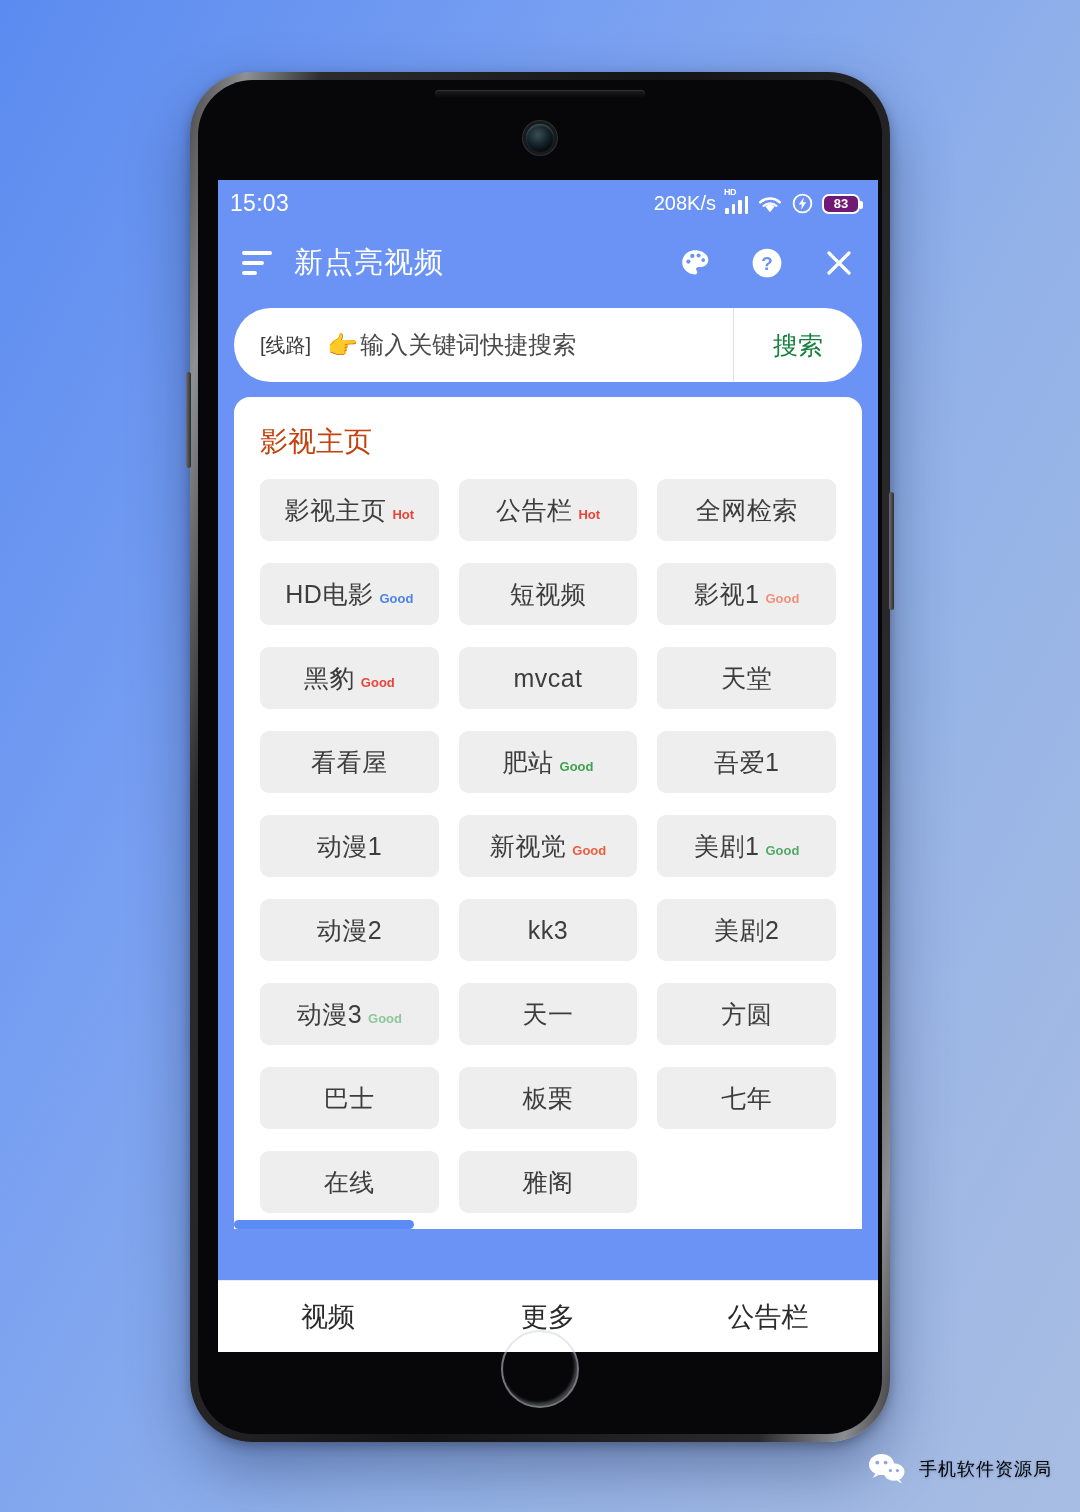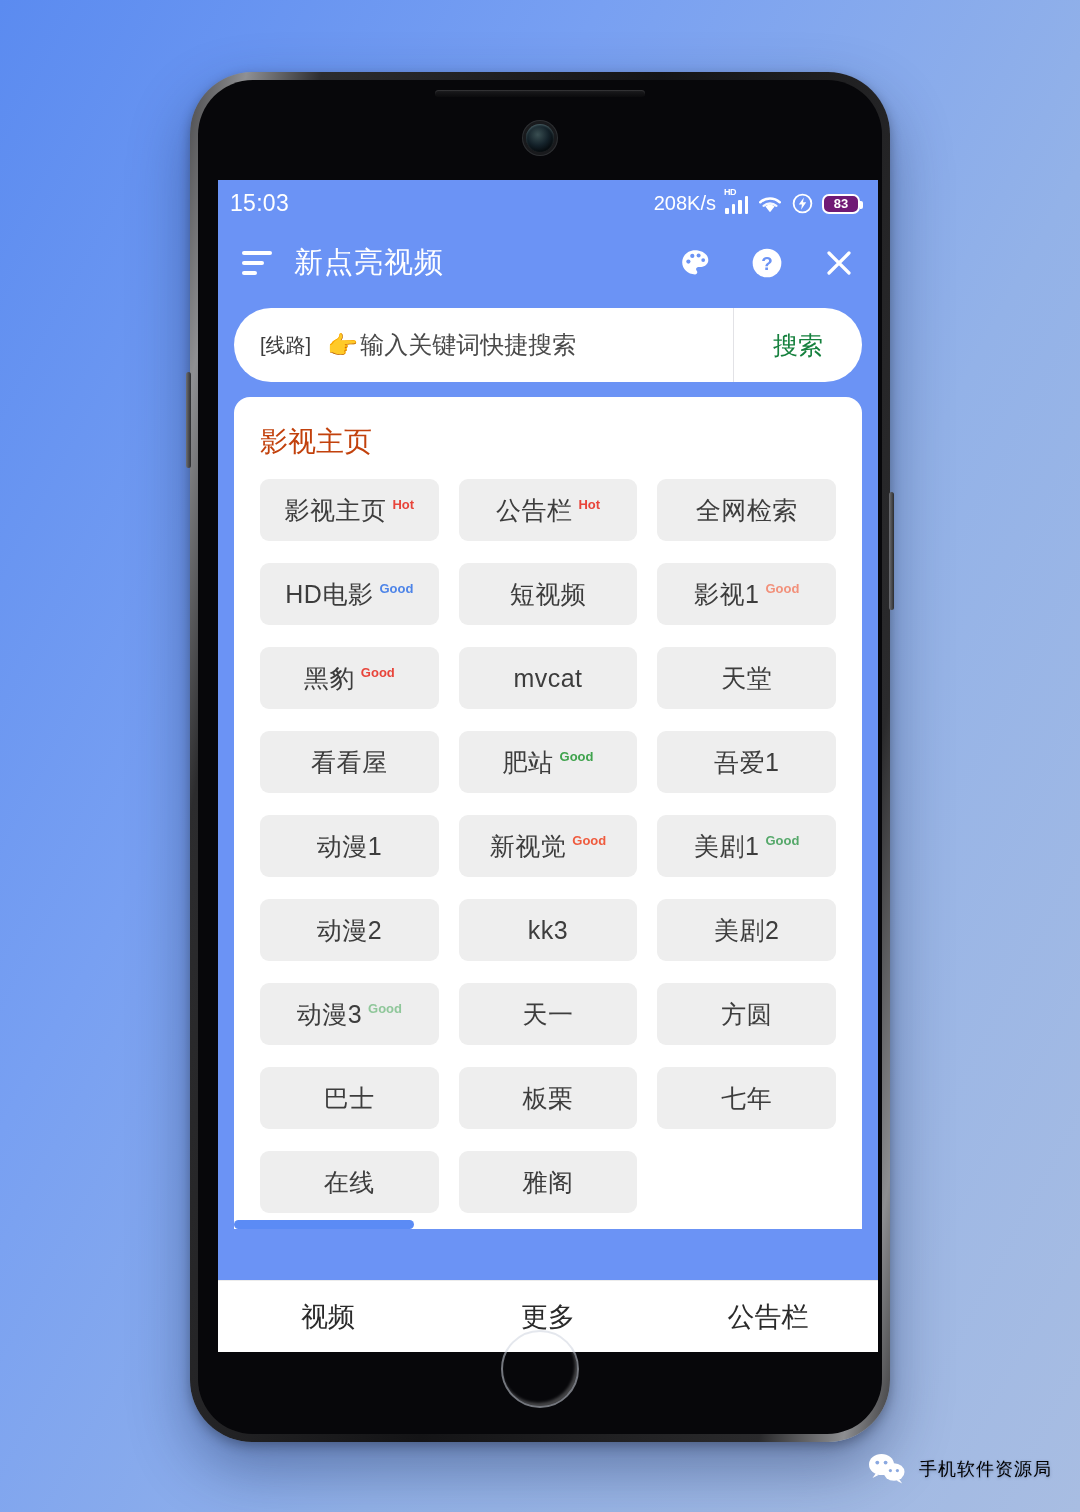--- a/index.html
+++ b/index.html
@@ -168,21 +168,21 @@
   }
   .tile {
     height: 62px;
     background: #eeeeee;
     border-radius: 9px;
     display: flex; align-items: center; justify-content: center;
     gap: 6px;
     cursor: pointer;
   }
   .tile-label { font-size: 25px; color: #3d3d3d; letter-spacing: .5px; }
-  .tile-badge { font-size: 13px; font-weight: bold; align-self: flex-start; margin-top: 18px; }
+  .tile-badge { font-size: 13px; font-weight: bold; align-self: flex-start; margin-top: 28px; }
 
   #scroll-indicator-track {
     position: absolute;
     left: 0; bottom: 0;
     width: 100%; height: 9px;
     background: transparent;
   }
   #scroll-indicator-thumb {
     height: 9px; width: 180px;
     background: #5b8bf5;

